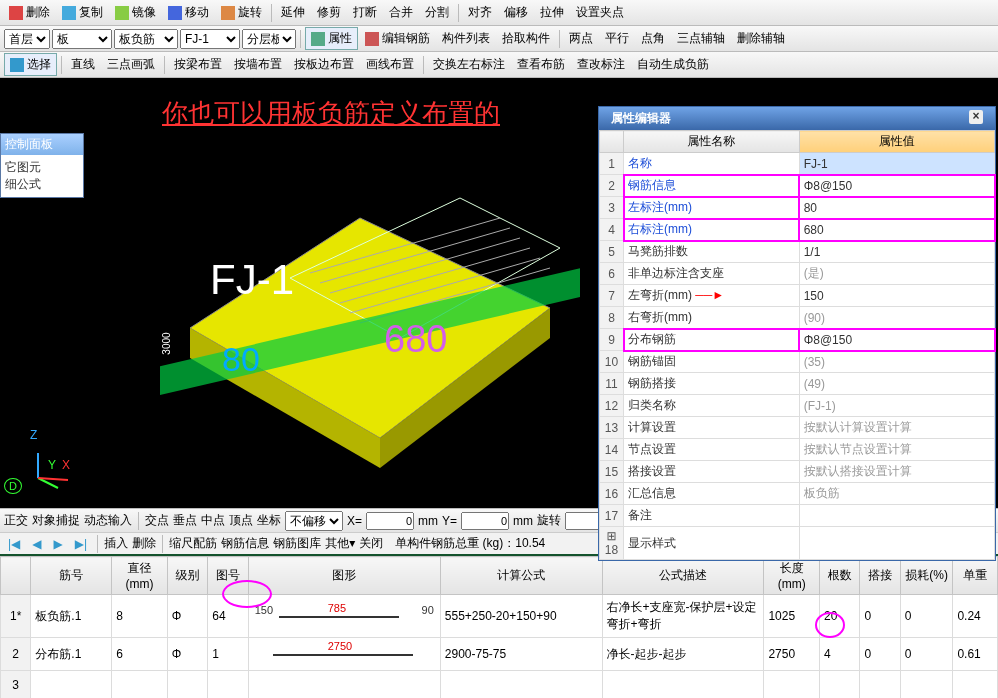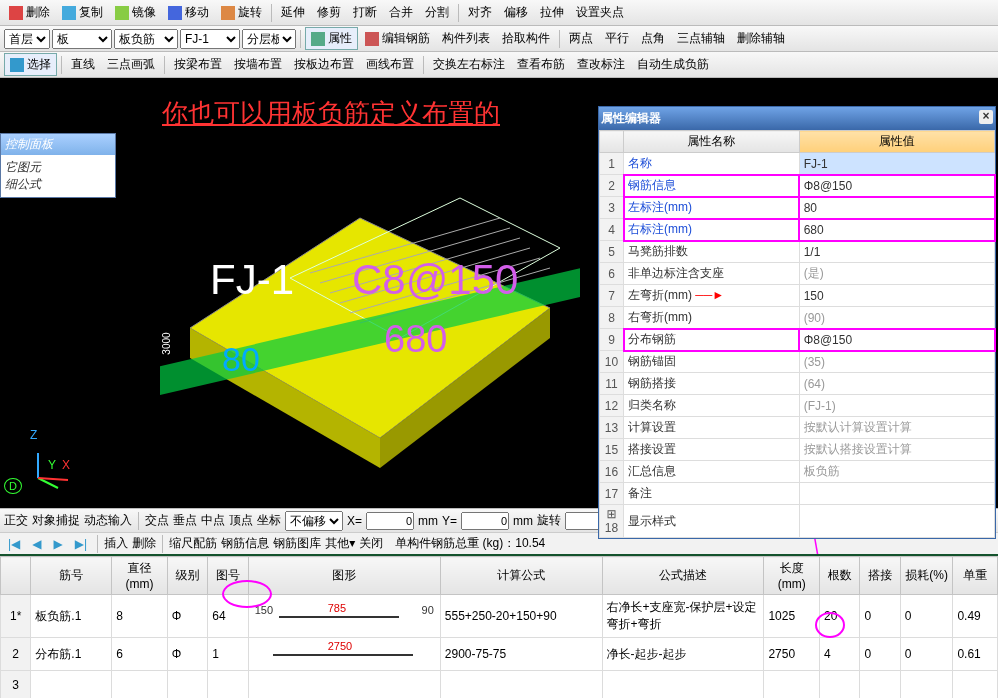--- a/index.html
+++ b/index.html
@@ -3,36 +3,36 @@
 <meta charset="utf-8">
 <style>
 * { box-sizing:border-box; margin:0; padding:0; }
 body { font-family:"Microsoft YaHei","SimSun",sans-serif; font-size:12px; background:#e8e8e8; width:998px; height:698px; overflow:hidden; }
 .toolbar-row { display:flex; align-items:center; height:26px; background:linear-gradient(#f8f8f8,#e4e4e4); border-bottom:1px solid #bbb; padding:0 4px; gap:2px; }
 .toolbar-row .btn { display:inline-flex; align-items:center; gap:3px; padding:2px 5px; cursor:pointer; white-space:nowrap; }
 .sep { width:1px; height:18px; background:#bbb; margin:0 2px; }
 .ico { display:inline-block; width:14px; height:14px; }
 select { font-size:12px; height:20px; }
 .viewport-wrap { position:relative; height:430px; background:#000; }
-.controlpanel { position:absolute; left:0; top:55px; width:116px; background:#fff; border:1px solid #5a78a5; z-index:3;font-style:italic; }
+.controlpanel { position:absolute; left:0; top:55px; width:84px; background:#fff; border:1px solid #5a78a5; z-index:3; }
 .controlpanel .cp-title { background:linear-gradient(#aad0ff,#7fb2ea); color:#fff; padding:2px 4px; font-size:12px; }
 .controlpanel .cp-body { padding:4px; color:#333; min-height:40px; }
 .anno-red { position:absolute; left:162px; top:18px; color:#f33; font-size:26px; font-family:"SimHei",sans-serif;text-decoration:underline; }
 .fj-label { position:absolute; left:210px; top:178px; font-size:42px; color:#fff; font-weight:300; font-family:Arial; }
 .fj-c8 { position:absolute; left:352px; top:178px; font-size:42px; color:#d35eea; font-family:Arial; }
 .fj-80 { position:absolute; left:222px; top:262px; font-size:34px; color:#0af; font-family:Arial; }
 .fj-680 { position:absolute; left:384px; top:240px; font-size:38px; color:#d35eea; font-family:Arial; }
 .dim-3000 { position:absolute; left:155px; top:260px; color:#fff; font-size:10px; transform:rotate(-90deg); }
 .axis { position:absolute; left:30px; top:370px; }
 .axis .z { color:#3af; font-size:12px; position:absolute; top:-20px; left:0;}
 .axis .y { color:#3f3; font-size:12px; position:absolute; top:10px; left:18px;}
 .axis .x { color:#f33; font-size:12px; position:absolute; top:10px; left:32px;}
 .d-badge { position:absolute; left:4px; top:400px; width:18px; height:16px; border:1px solid #3f3; border-radius:50%; color:#3f3; font-size:11px; text-align:center; line-height:14px; }
 .prop-editor { position:absolute; right:2px; top:28px; width:398px; background:#fff; border:1px solid #3a68a9; z-index:5; }
-.prop-title { display:flex; justify-content:space-between; background:linear-gradient(#6fa3e6,#3a68a9); color:#fff; padding:3px 2px; font-weight:bold; }
+.prop-title { display:flex; justify-content:space-between; background:linear-gradient(#6fa3e6,#3a68a9); color:#fff; padding:3px 12px; font-weight:bold; }
 .prop-title .close { cursor:pointer; width:14px; height:14px; background:#eee; color:#333; text-align:center; line-height:12px; border-radius:2px; }
 .prop-table { width:100%; border-collapse:collapse; }
 .prop-table th { background:linear-gradient(#f7f7f7,#e4e4e4); border:1px solid #ccc; padding:2px 4px; font-weight:normal; }
 .prop-table th.h-val { background:linear-gradient(#ffe1a8,#ffd07a);margin-top:41px; }
 .prop-table td { border:1px solid #ddd; padding:2px 4px; height:18px; }
 .prop-table td.idx { background:#f2f2f2; text-align:center; width:24px; color:#555; }
 .prop-table td.pname { color:#1d4ed8; }
 .prop-table td.pname.plain { color:#333; }
 .prop-table td.pval { color:#333; }
 .prop-table td.pval.dim { color:#999; }
@@ -199,21 +199,20 @@
         <line x1="160" y1="95" x2="350" y2="40"></line>
       <line x1="170" y1="105" x2="360" y2="50"></line>
         <line x1="180" y1="115" x2="370" y2="60"></line>
       <line x1="190" y1="125" x2="380" y2="70"></line>
         <line x1="200" y1="135" x2="390" y2="80"></line>
     </g>
     <line x1="-160" y1="230" x2="440" y2="90" stroke="#0c4" stroke-width="28" opacity="0.7"></line>
   </svg>
   <div class="anno-red">你也可以用板负筋定义布置的</div>
   <div class="fj-label">FJ-1</div>
-  <div class="fj-c8">C8@150</div>
   <div class="fj-80">80</div>
   <div class="fj-680">680</div>
   <div class="dim-3000">3000</div>
 
   <div class="controlpanel">
     <div class="cp-title">控制面板</div>
     <div class="cp-body">
       <div>它图元</div>
         <div>细公式</div>
     </div>
@@ -289,31 +288,36 @@
   <td class="pval  hot-pink-box" style="">Φ8@150</td>
           </tr>
           <tr>
             <td class="idx">10</td>
   <td class="pname plain ">钢筋锚固</td>
   <td class="pval dim " style="">(35)</td>
           </tr>
           <tr>
             <td class="idx">11</td>
   <td class="pname plain ">钢筋搭接</td>
-  <td class="pval dim " style="">(64)</td>
+  <td class="pval dim " style="">(49)</td>
           </tr>
           <tr>
             <td class="idx">12</td>
   <td class="pname plain ">归类名称</td>
   <td class="pval dim " style="">(FJ-1)</td>
           </tr>
           <tr>
             <td class="idx">13</td>
   <td class="pname plain ">计算设置</td>
   <td class="pval dim " style="">按默认计算设置计算</td>
+          </tr>
+          <tr>
+            <td class="idx">14</td>
+  <td class="pname plain ">节点设置</td>
+  <td class="pval dim " style="">按默认节点设置计算</td>
           </tr>
           <tr>
             <td class="idx">15</td>
   <td class="pname plain ">搭接设置</td>
   <td class="pval dim " style="">按默认搭接设置计算</td>
           </tr>
           <tr>
             <td class="idx">16</td>
   <td class="pname plain ">汇总信息</td>
   <td class="pval dim " style="">板负筋</td>
@@ -421,21 +425,21 @@
         <span class="shape-num" style="left:75px;top:-2px">785</span>
         <span class="shape-num blk" style="right:2px;top:0">90</span>
       </div>
           </td>
       <td>555+250-20+150+90</td>
           <td>右净长+支座宽-保护层+设定弯折+弯折</td>
           <td>1025</td>
       <td>20</td>
           <td>0</td>
           <td>0</td>
-          <td>0.49</td>
+          <td>0.24</td>
     </tr>
     <tr>
       <td class="rowhead">2</td>
       <td>分布筋.1</td>
           <td>6</td>
           <td>Φ</td>
           <td>1</td>
       <td>
             <div class="shape-cell">
         <div class="shape-line" style="left:20px;width:140px"></div>

